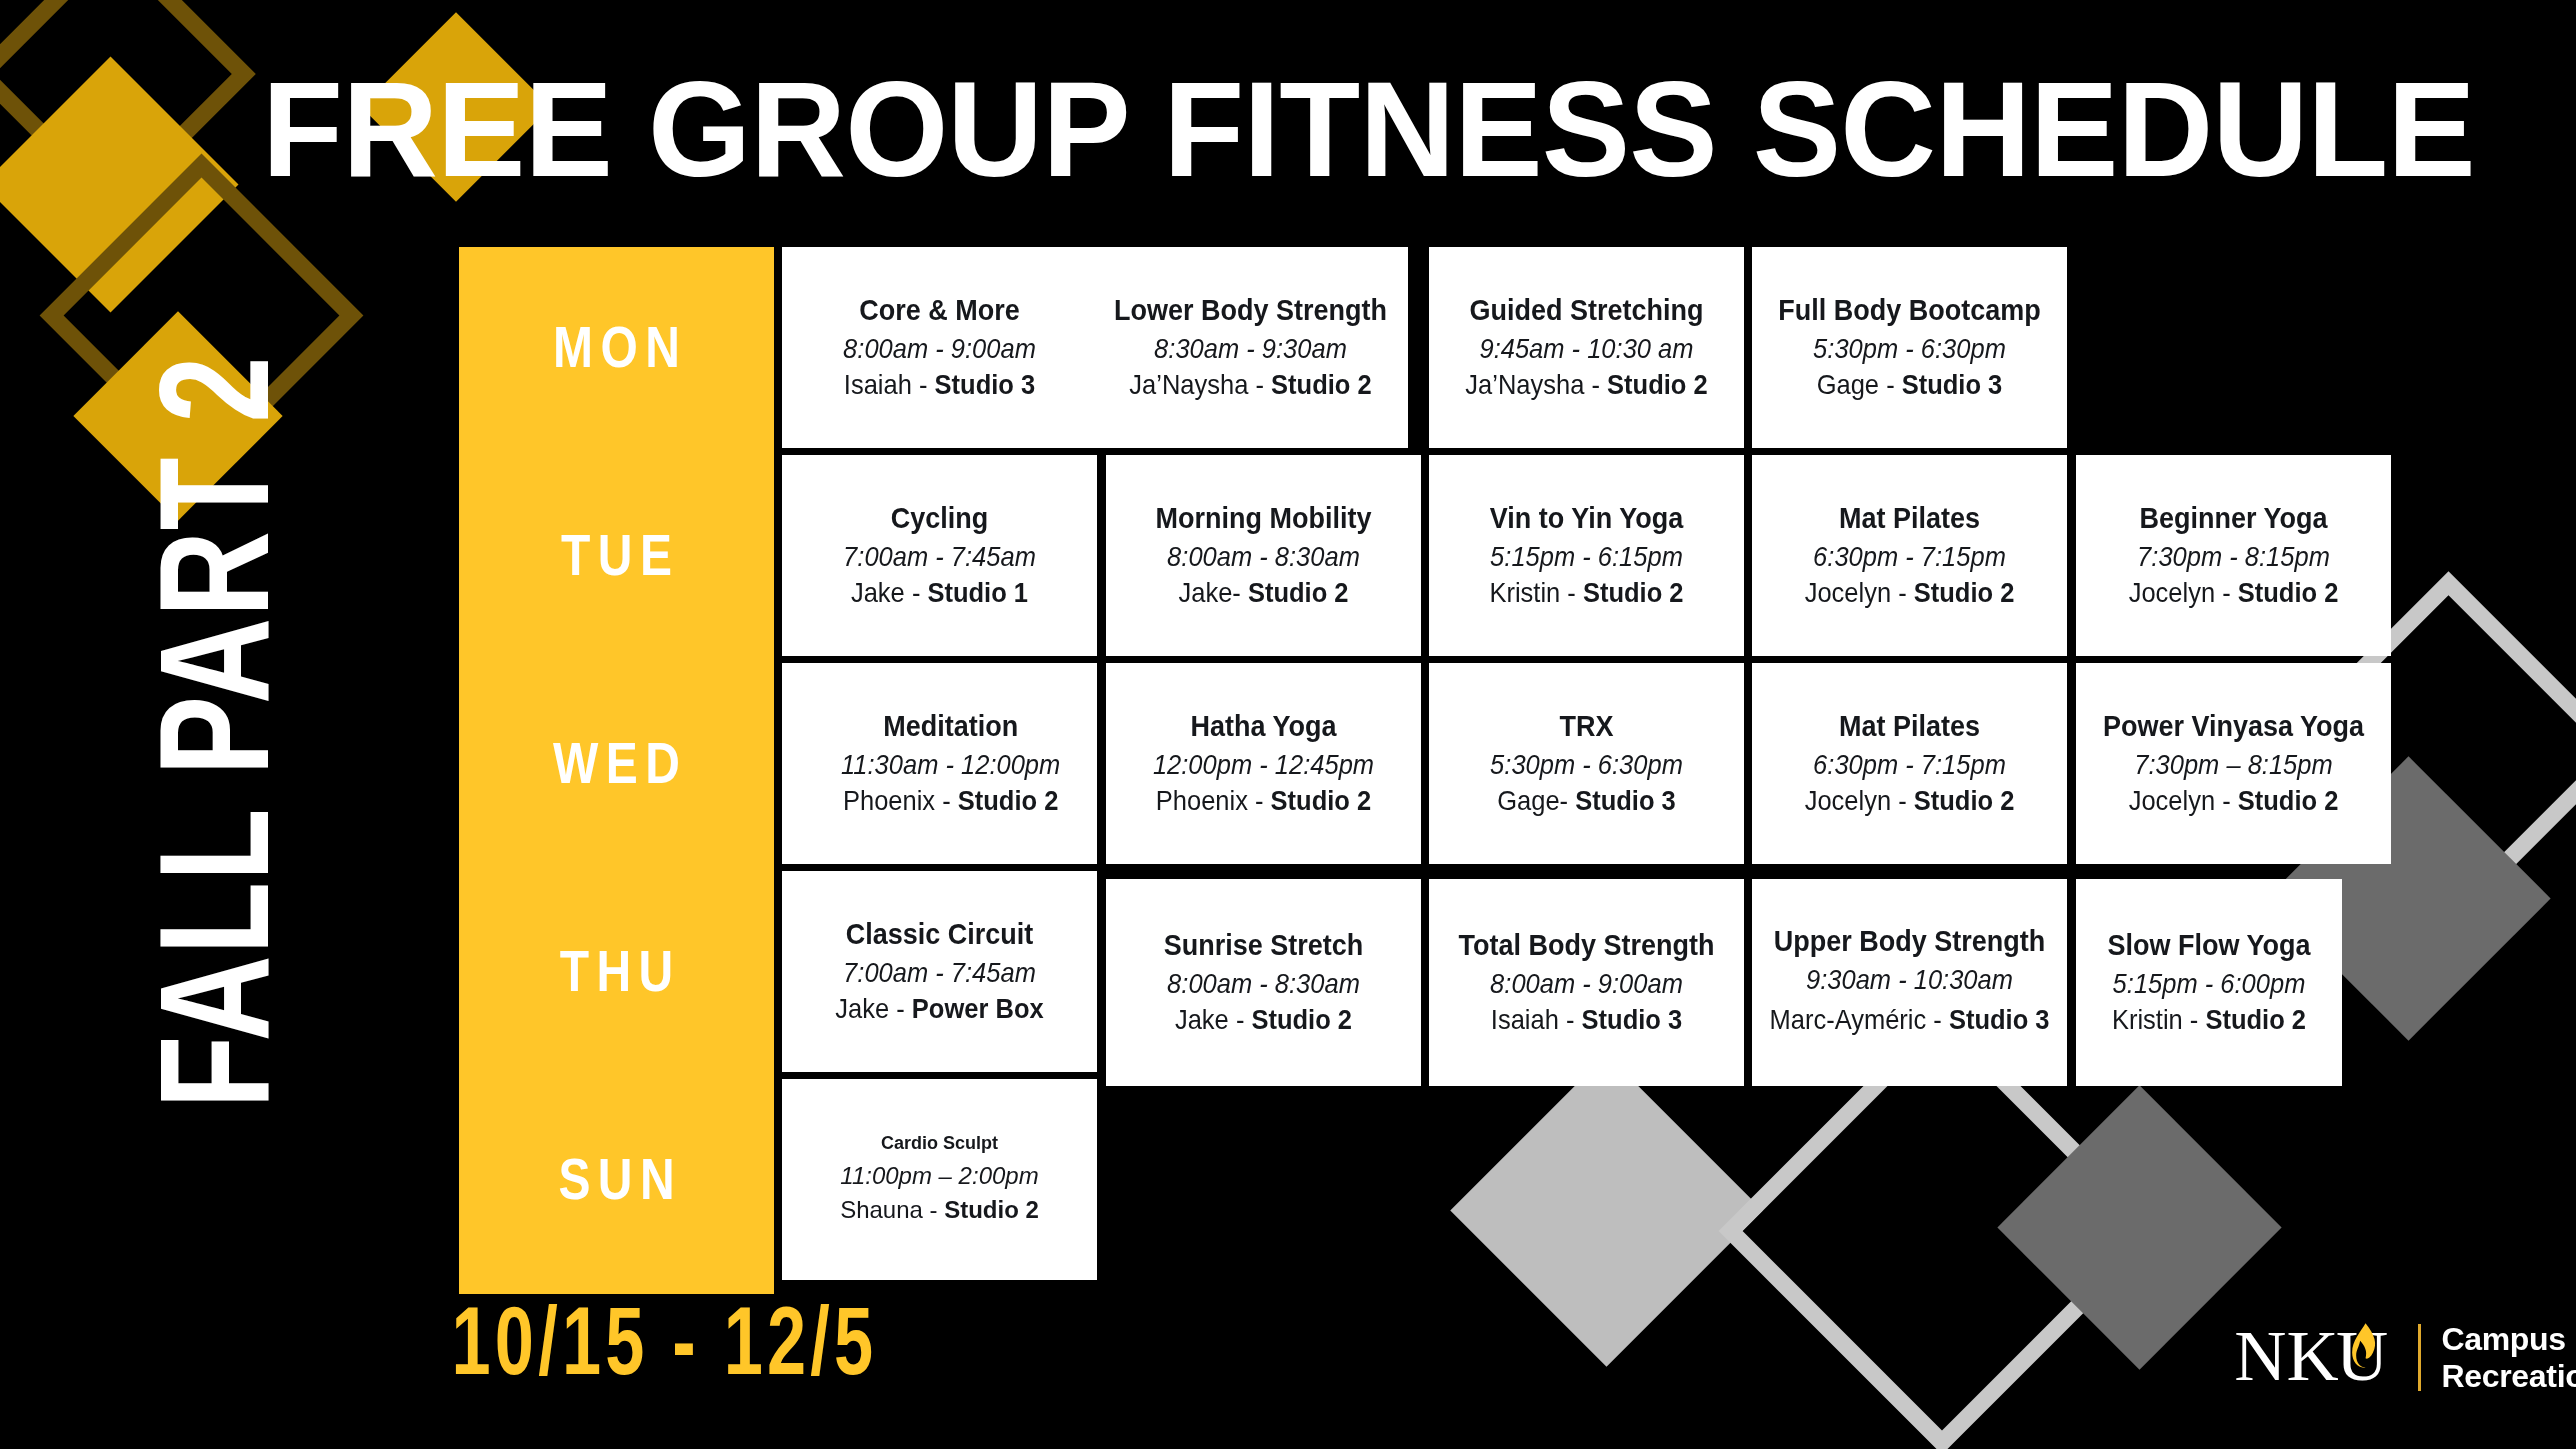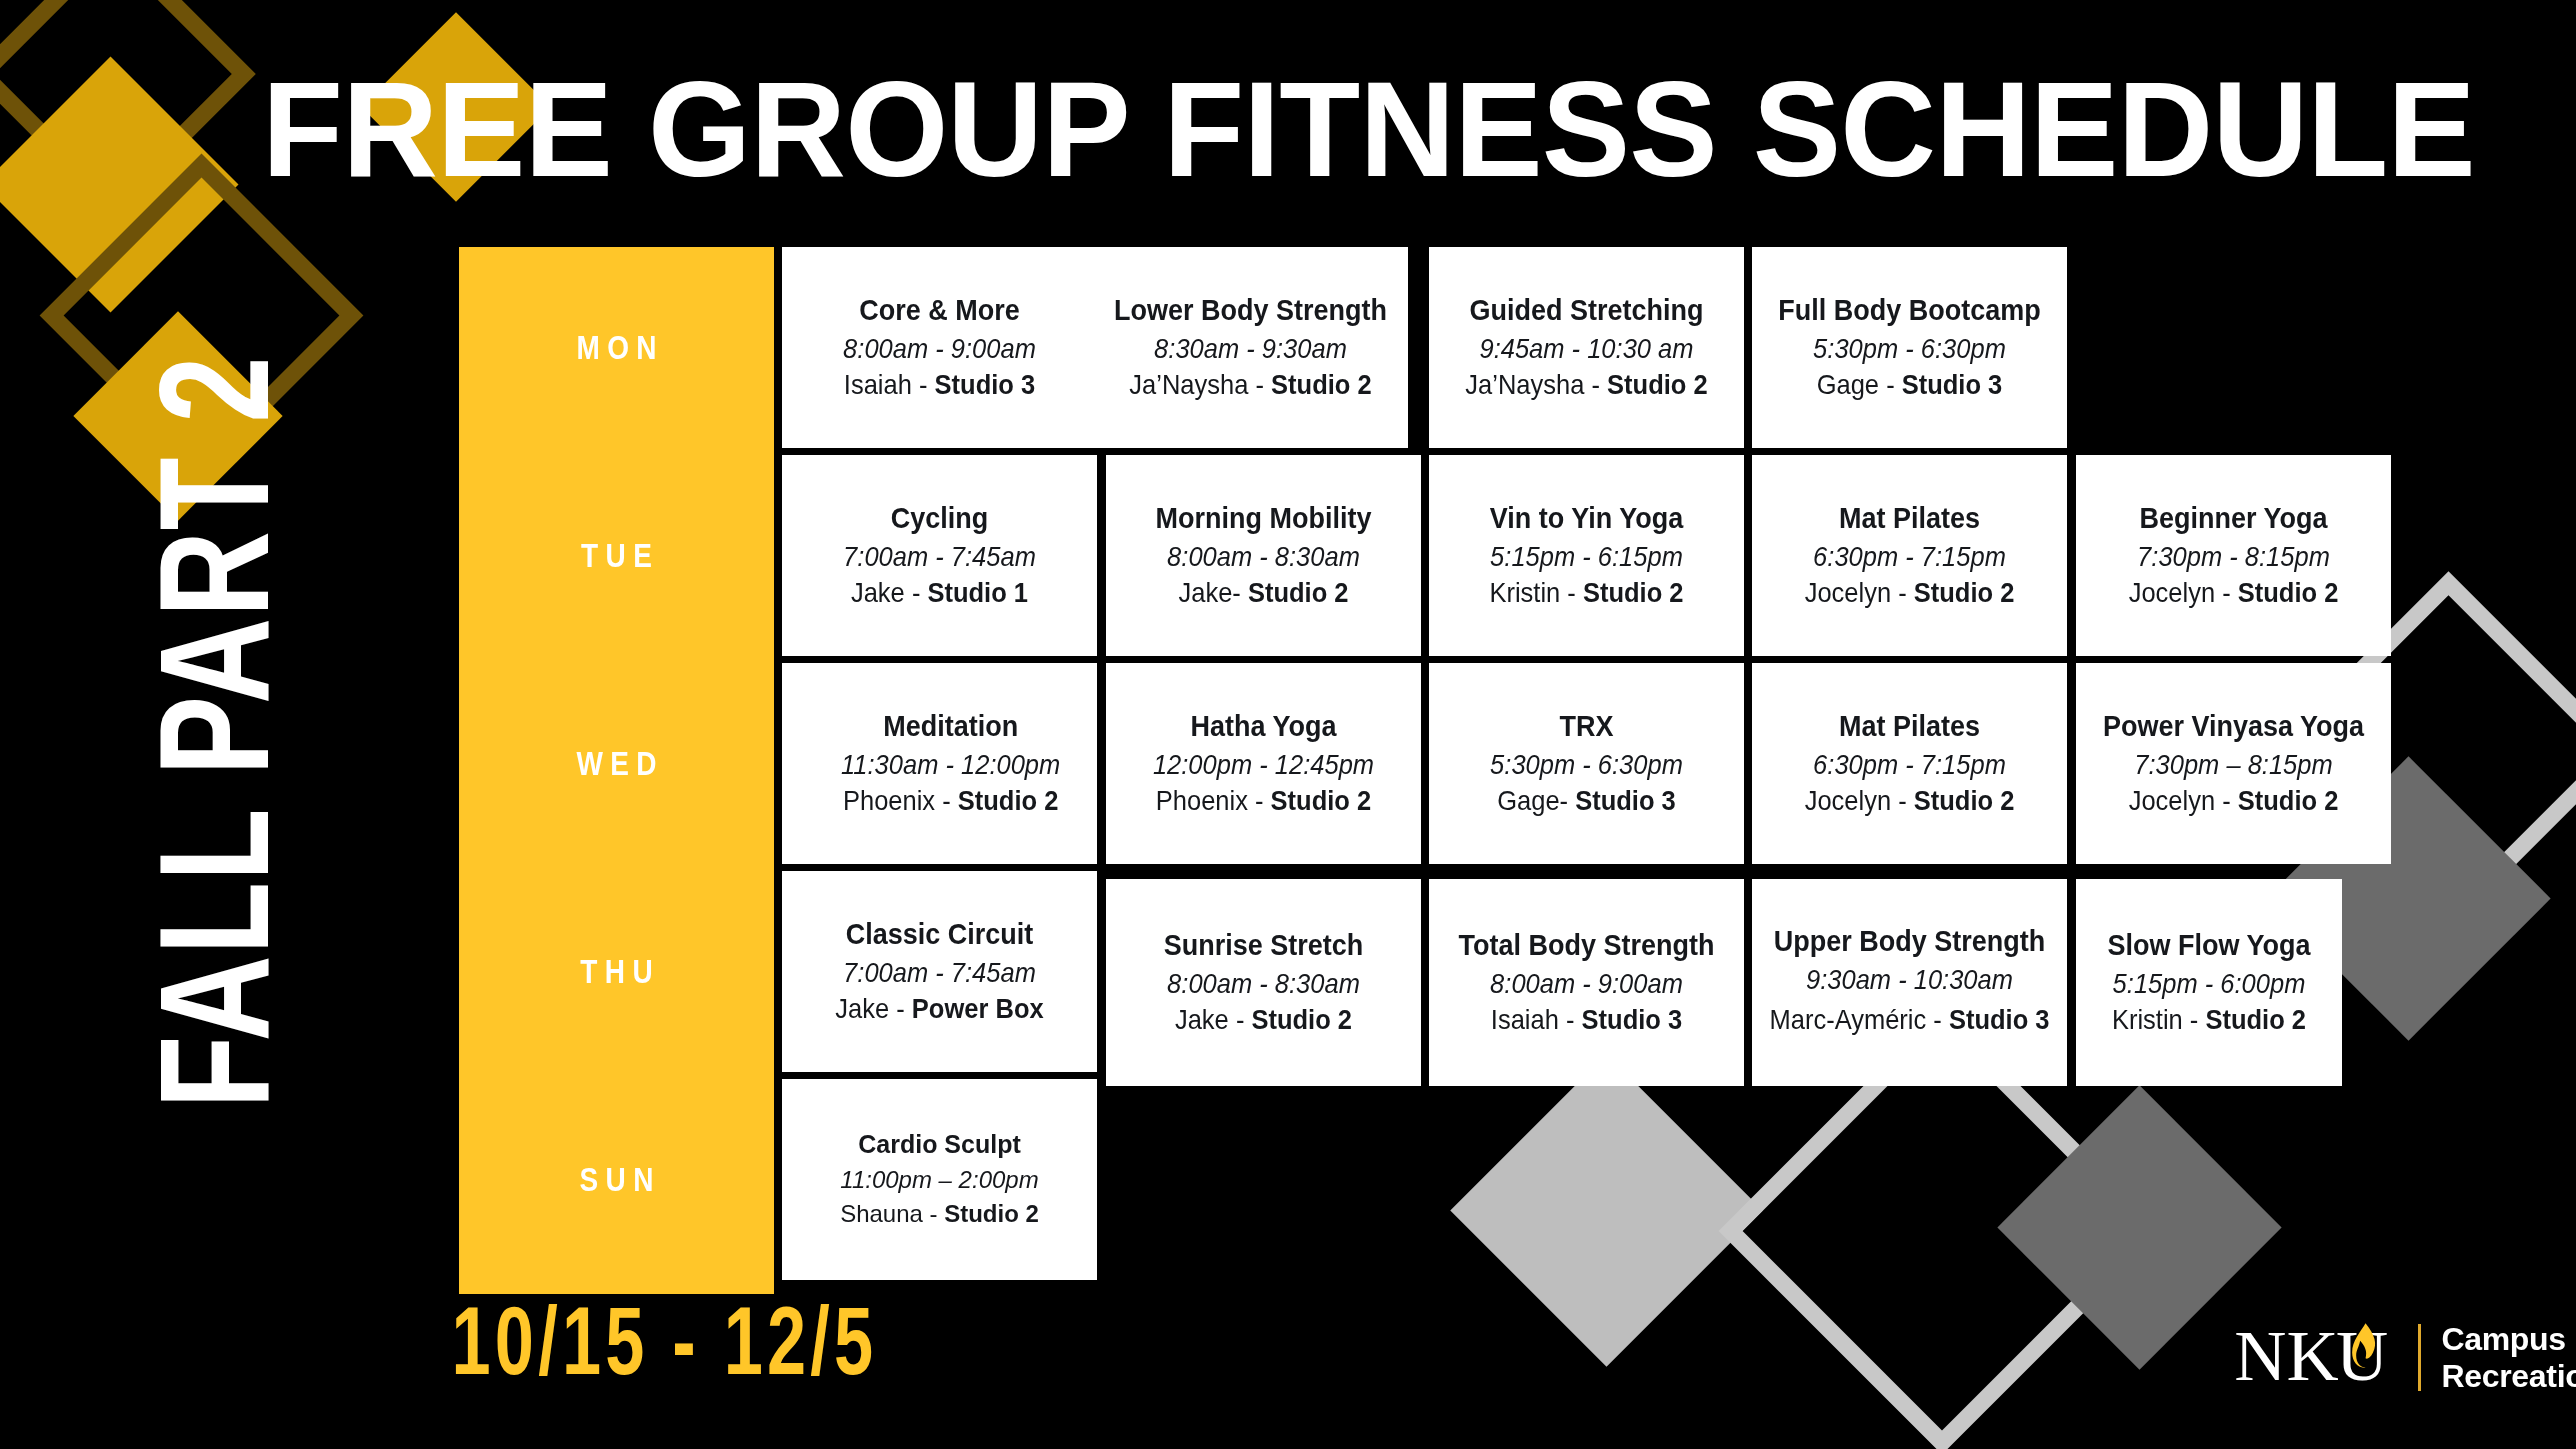--- a/index.html
+++ b/index.html
@@ -47,21 +47,21 @@
     white-space:nowrap;
   }
 
   
   #grid{position:absolute;left:459px;top:247px;}
 
   .daycol{
     position:absolute;left:0;top:0;width:315px;background:#FFC629;
     color:#fff;text-align:center;
     font-family:"Liberation Sans Narrow","Liberation Sans",sans-serif;
-    font-weight:bold;font-size:28px;letter-spacing:7.4px;
+    font-weight:bold;font-size:48px;letter-spacing:7.4px;
     display:flex;align-items:center;justify-content:center;
     transform-origin:center;
   }
   .daycol span{display:inline-block;transform:scaleY(1.18);padding-left:7.4px;}
 
   .cell{
     position:absolute;background:#fff;box-sizing:border-box;
     display:flex;flex-direction:column;align-items:center;justify-content:center;
     padding:4px 6.7px;overflow:hidden;
   }
@@ -77,21 +77,21 @@
   }
   .cwho{
     font-family:"Liberation Sans Narrow","Liberation Sans",sans-serif;
     color:#16181c;font-size:25.5px;line-height:1.18;text-align:center;
     transform:scaleY(1.1);
   }
   .cwho b{font-weight:bold;}
   .cell.wide .cname,.cell.wide .ctime,.cell.wide .cwho{
     font-family:"Liberation Sans",sans-serif;font-size:24px;transform:scaleY(1);
   }
-  .cell.wide .cname{font-size:25px;}
+  .cell.wide .cname{font-size:18px;}
   .cell.stack .cwho{white-space:normal;line-height:1.5;}
 
   
   #logo{position:absolute;left:2234px;top:1318px;display:flex;align-items:center;}
   #logo-nku{position:relative;width:168px;height:79px;}
   #logo-nku svg{display:block;}
   #logo-div{width:3.4px;height:67px;background:#E0A92C;margin:0 20px 0 16px;}
   #logo-txt{
     color:#fff;font-family:"Liberation Sans",sans-serif;font-weight:bold;
     font-size:32px;line-height:1.13;letter-spacing:-0.3px;

